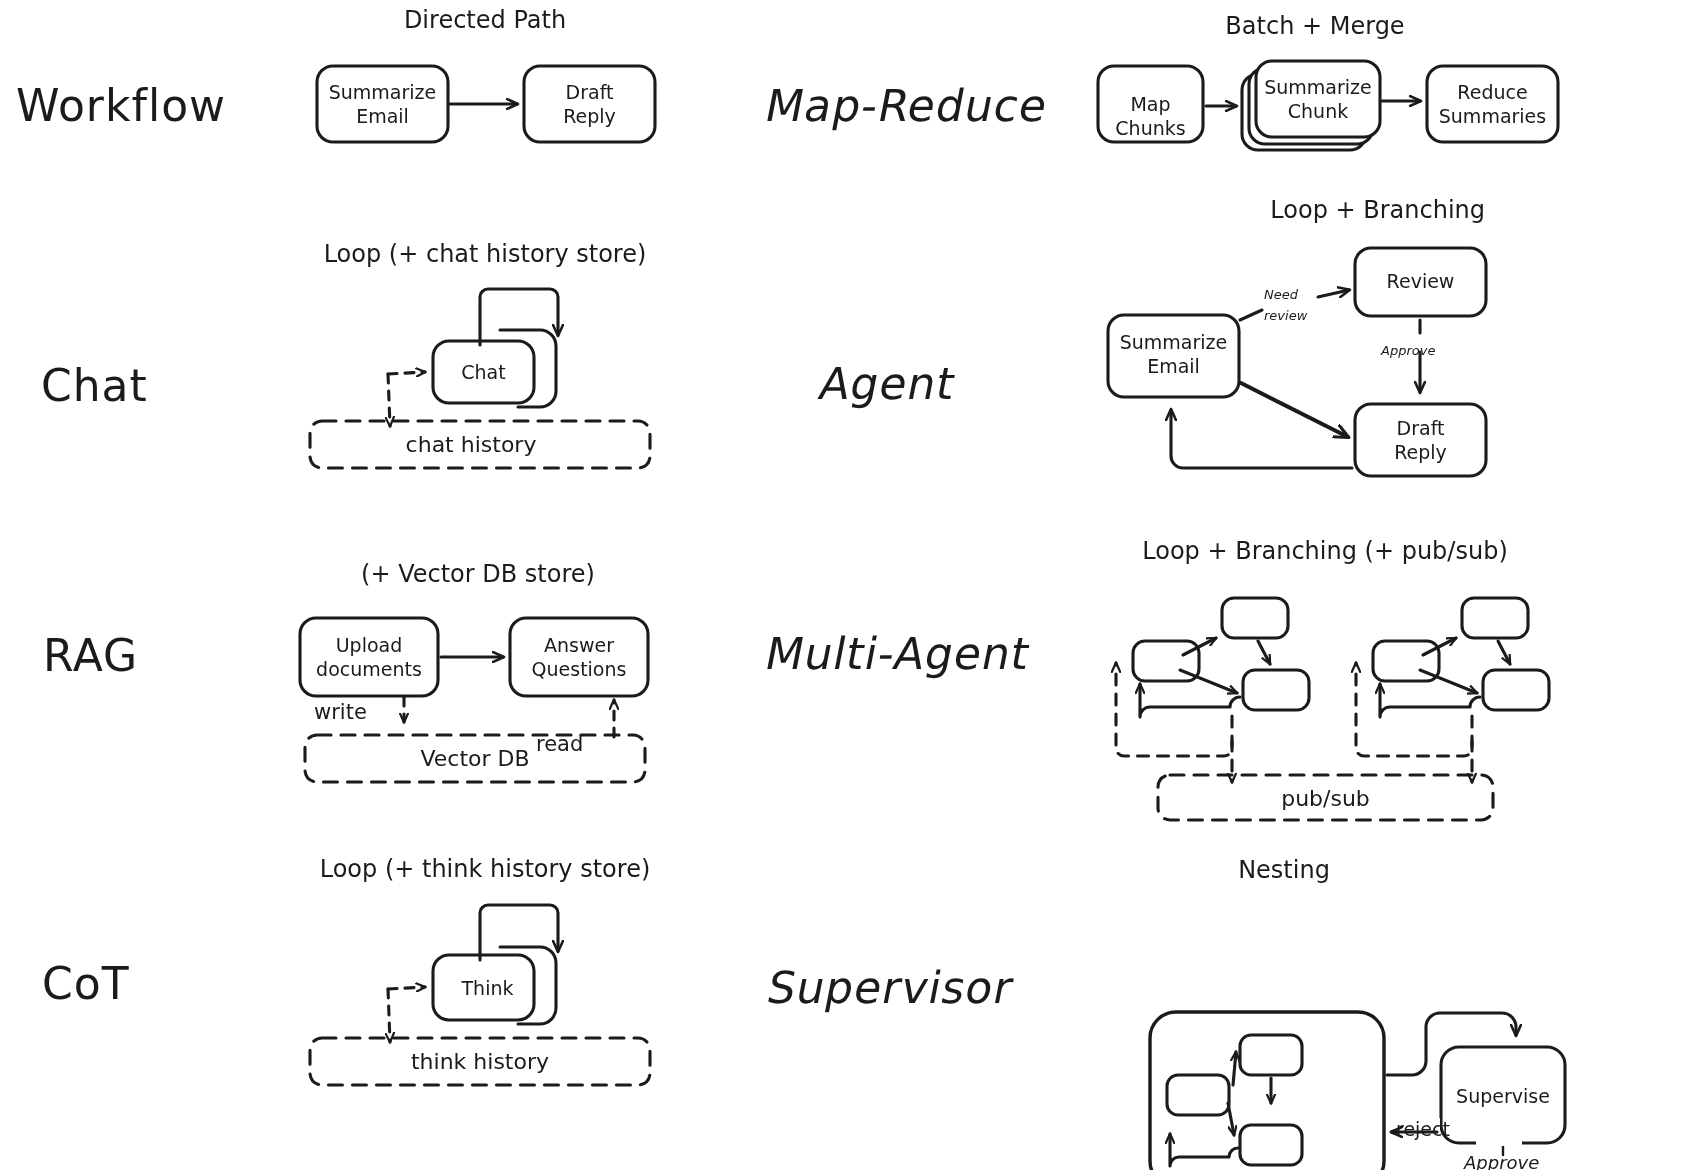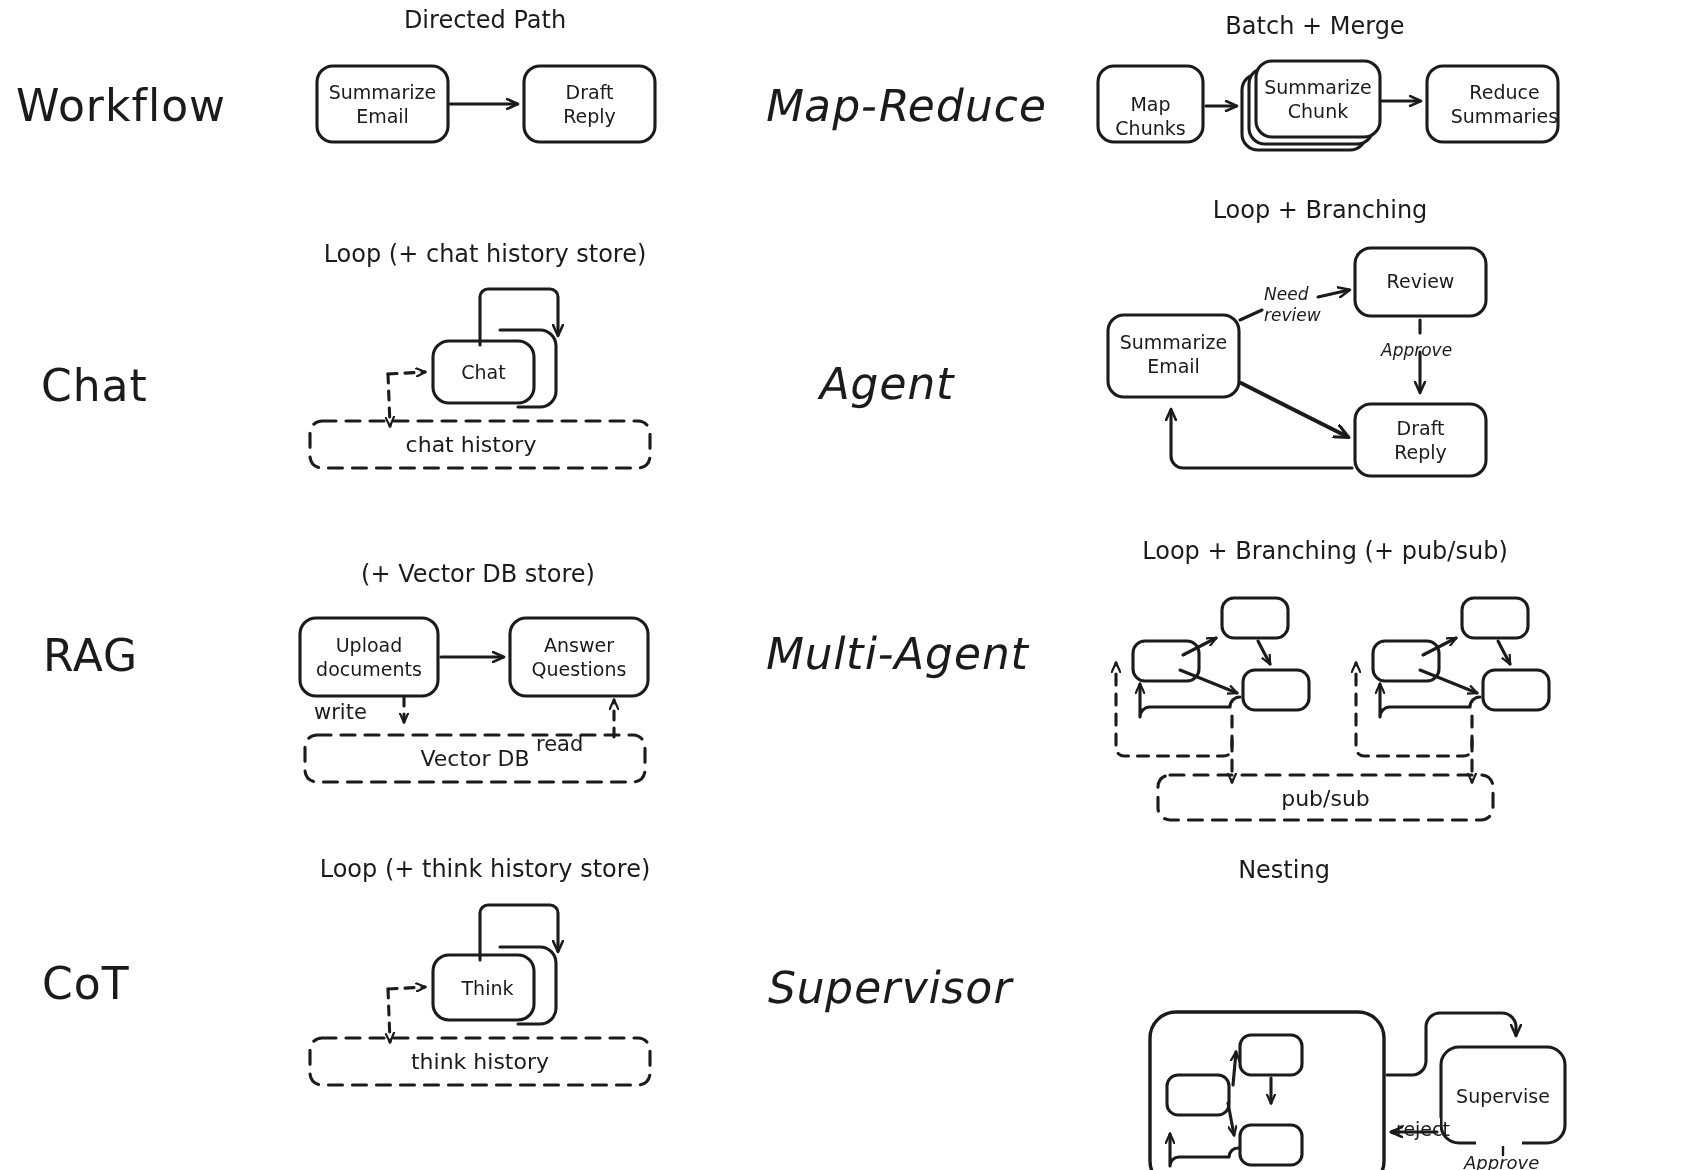--- a/index.html
+++ b/index.html
@@ -41,21 +41,21 @@
     position:absolute;
     font-family:"DejaVu Sans",sans-serif;
     font-size:22px;
     color:#1b1b1b;
     text-align:center;
     white-space:nowrap;
   }
   .edge-label{
     position:absolute;
     font-family:"DejaVu Sans",sans-serif;
-    font-size:17px;
+    font-size:13px;
     line-height:21px;
     color:#1b1b1b;
     white-space:pre-line;
     font-style:italic;
   }
   .edge-label.plain{font-style:normal;}
 </style>
 </head>
 <body>
 
@@ -202,38 +202,38 @@
 <div class="row-label" style="left:43px;top:630px;">RAG</div>
 <div class="row-label oblique" style="left:766px;top:628px;">Multi-Agent</div>
 
 <div class="row-label" style="left:42px;top:958px;">CoT</div>
 <div class="row-label oblique" style="left:768px;top:962px;">Supervisor</div>
 
 <div class="pattern-caption" style="left:325px;top:6px;width:320px;">Directed Path</div>
 <div class="pattern-caption" style="left:1150px;top:12px;width:330px;">Batch + Merge</div>
 
 <div class="pattern-caption" style="left:250px;top:240px;width:470px;">Loop (+ chat history store)</div>
-<div class="pattern-caption" style="left:1155px;top:196px;width:330px;">Loop + Branching</div>
+<div class="pattern-caption" style="left:1155px;top:196px;width:330px;text-align:right;">Loop + Branching</div>
 
 <div class="pattern-caption" style="left:288px;top:560px;width:380px;">(+ Vector DB store)</div>
 <div class="pattern-caption" style="left:1100px;top:537px;width:450px;">Loop + Branching (+ pub/sub)</div>
 
 <div class="pattern-caption" style="left:250px;top:855px;width:470px;">Loop (+ think history store)</div>
 <div class="pattern-caption" style="left:1144px;top:856px;width:280px;">Nesting</div>
 
 <div class="node-label" style="left:317px;top:80px;width:131px;">Summarize
 Email</div>
 <div class="node-label" style="left:524px;top:80px;width:131px;">Draft
 Reply</div>
 
 <div class="node-label" style="left:1098px;top:92px;width:105px;">Map
 Chunks</div>
 <div class="node-label" style="left:1256px;top:75px;width:124px;">Summarize
 Chunk</div>
-<div class="node-label" style="left:1427px;top:80px;width:131px;padding-left:12px;">Reduce
+<div class="node-label" style="left:1427px;top:80px;width:131px;">Reduce
 Summaries</div>
 
 <div class="node-label" style="left:433px;top:360px;width:101px;">Chat</div>
 <div class="store-label" style="left:301px;top:432px;width:340px;">chat history</div>
 
 <div class="node-label" style="left:1108px;top:330px;width:131px;">Summarize
 Email</div>
 <div class="node-label" style="left:1355px;top:269px;width:131px;">Review</div>
 <div class="node-label" style="left:1355px;top:416px;width:131px;">Draft
 Reply</div>

